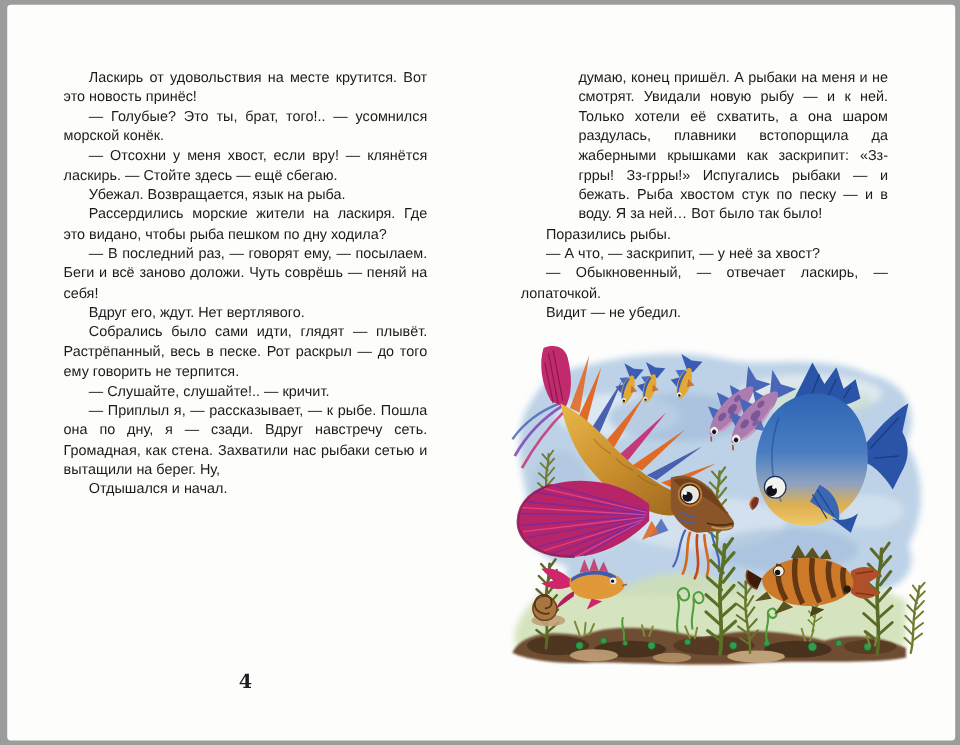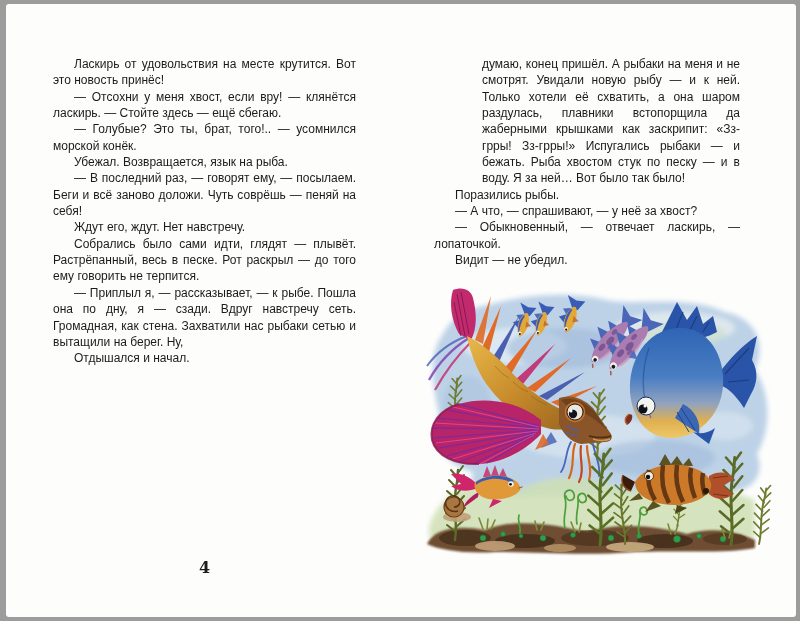--- a/index.html
+++ b/index.html
@@ -31,36 +31,38 @@
     position:absolute;left:419px;top:282px;width:348px;height:290px;
   }
 </style>
 </head>
 <body>
 
 <div class="paper">
 
   <div class="col col-left">
     <p>Ласкирь от удовольствия на месте крутится. Вот это новость принёс!</p>
+    <p>— Голубые? Это ты, брат, того!.. — усомнился морской конёк.</p>
     <p>— Отсохни у меня хвост, если вру! — клянётся ласкирь. — Стойте здесь — ещё сбегаю.</p>
-    <p>— Голубые? Это ты, брат, того!.. — усомнился морской конёк.</p>
     <p>Убежал. Возвращается, язык на рыба.</p>
+    <p>Рассердились морские жители на ласкиря. Где это видано, чтобы рыба пешком по дну ходила?</p>
     <p>— В последний раз, — говорят ему, — посылаем. Беги и всё заново доложи. Чуть соврёшь — пеняй на себя!</p>
-    <p>Ждут его, ждут. Нет навстречу.</p>
+    <p>Вдруг его, ждут. Нет вертлявого.</p>
     <p>Собрались было сами идти, глядят — плывёт. Растрёпанный, весь в песке. Рот раскрыл — до того ему говорить не терпится.</p>
+    <p>— Слушайте, слушайте!.. — кричит.</p>
     <p>— Приплыл я, — рассказывает, — к рыбе. Пошла она по дну, я — сзади. Вдруг навстречу сеть. Громадная, как стена. Захватили нас рыбаки сетью и вытащили на берег. Ну,</p>
     <p>Отдышался и начал.</p>
   </div>
 
   <div class="page-num">4</div>
 
   <div class="col col-right">
     <p class="no-indent">думаю, конец пришёл. А рыбаки на меня и не смотрят. Увидали новую рыбу — и к ней. Только хотели её схватить, а она шаром раздулась, плавники встопорщила да жаберными крышками как заскрипит: «Зз-грры! Зз-грры!» Испугались рыбаки — и бежать. Рыба хвостом стук по песку — и в воду. Я за ней… Вот было так было!</p>
     <p>Поразились рыбы.</p>
-    <p>— А что, — спрашивают, — у неё за хвост?</p>
+    <p>— А что, — заскрипит, — у неё за хвост?</p>
     <p>— Обыкновенный, — отвечает ласкирь, — лопаточкой.</p>
     <p>Видит — не убедил.</p>
   </div>
 
   <svg class="illustration" viewBox="0 0 348 290" xmlns="http://www.w3.org/2000/svg">
     <defs>
       <linearGradient id="gradBlueFish" x1="0" y1="0" x2="0" y2="1">
         <stop offset="0" stop-color="#2e64b4"></stop>
         <stop offset="0.45" stop-color="#4a7ec2"></stop>
         <stop offset="0.68" stop-color="#8fa2c0"></stop>

